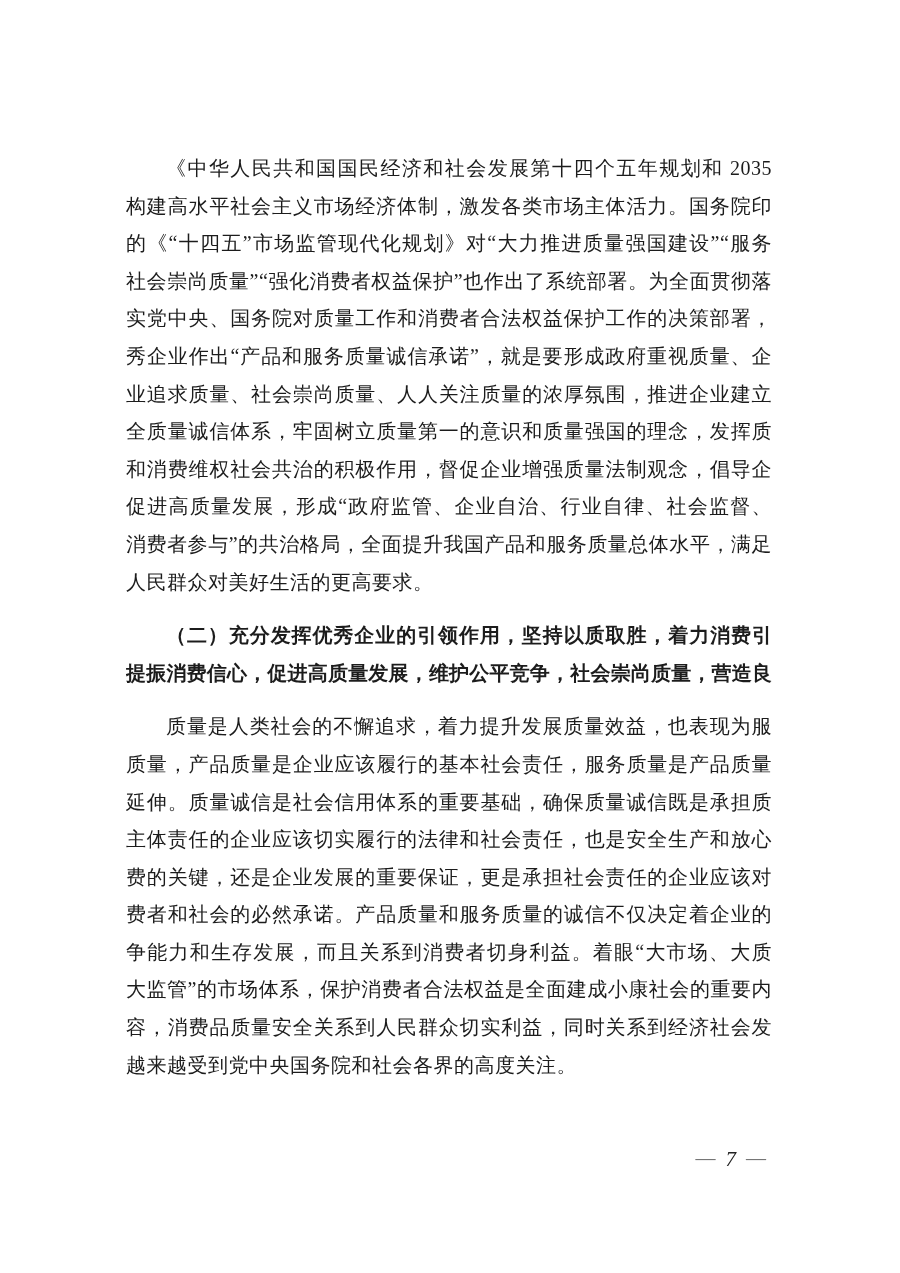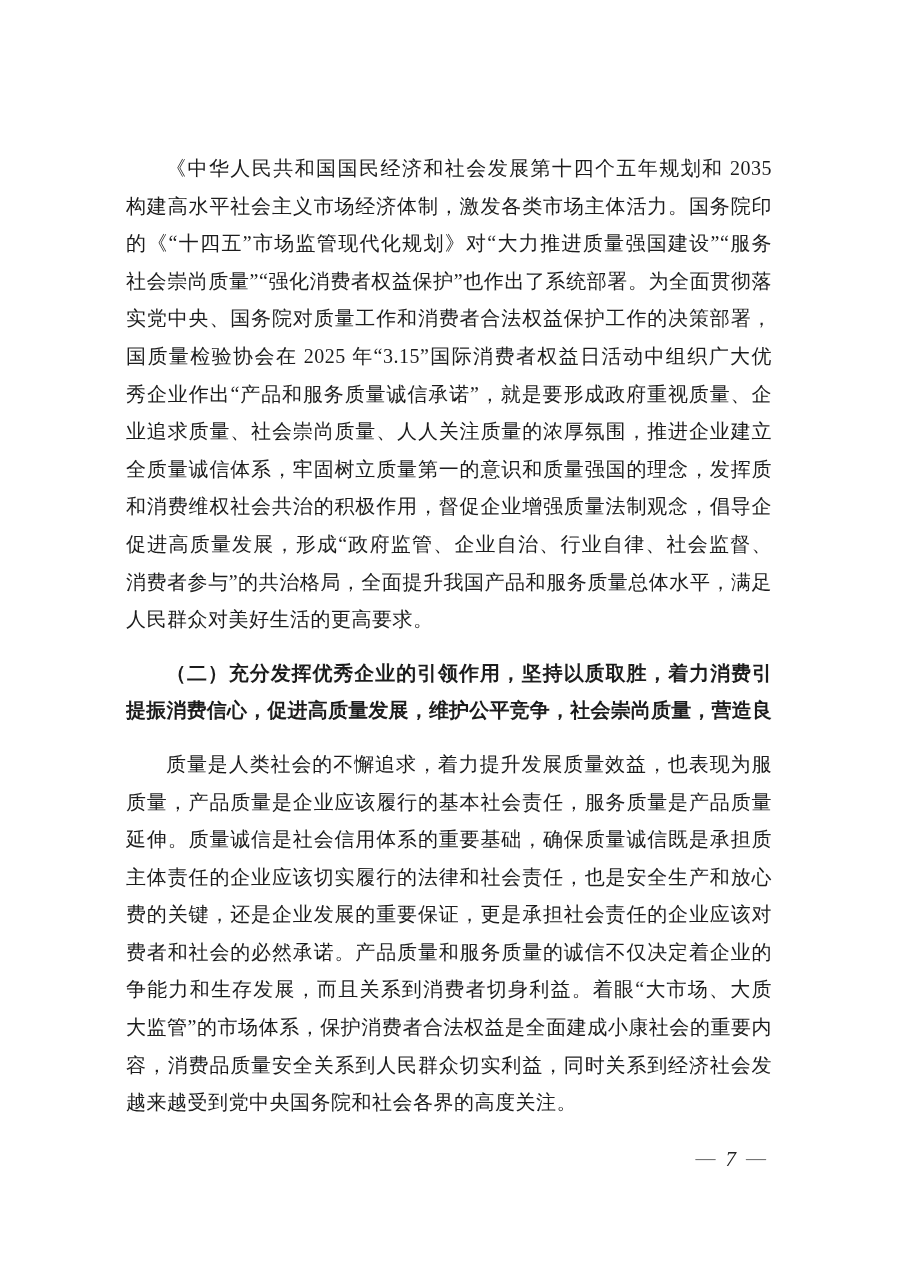--- a/index.html
+++ b/index.html
@@ -79,21 +79,20 @@
 
 <div class="page">
 
   <div class="content" id="content">
       <div class="paragraph">
         <div class="line indent">《中华人民共和国国民经济和社会发展第十四个五年规划和 2035 年</div>
         <div class="line">构建高水平社会主义市场经济体制，激发各类市场主体活力。国务院印发</div>
         <div class="line">的《“十四五”市场监管现代化规划》对“大力推进质量强国建设”“服务</div>
         <div class="line">社会崇尚质量”“强化消费者权益保护”也作出了系统部署。为全面贯彻落</div>
         <div class="line">实党中央、国务院对质量工作和消费者合法权益保护工作的决策部署，中</div>
-        <div class="line">国质量检验协会在 2025 年“3.15”国际消费者权益日活动中组织广大优</div>
         <div class="line">秀企业作出“产品和服务质量诚信承诺”，就是要形成政府重视质量、企</div>
         <div class="line">业追求质量、社会崇尚质量、人人关注质量的浓厚氛围，推进企业建立健</div>
         <div class="line">全质量诚信体系，牢固树立质量第一的意识和质量强国的理念，发挥质量</div>
         <div class="line">和消费维权社会共治的积极作用，督促企业增强质量法制观念，倡导企业</div>
         <div class="line">促进高质量发展，形成“政府监管、企业自治、行业自律、社会监督、</div>
         <div class="line">消费者参与”的共治格局，全面提升我国产品和服务质量总体水平，满足</div>
         <div class="line no-fill">人民群众对美好生活的更高要求。</div>
       </div>
       <div class="paragraph bold">
         <div class="line indent">（二）充分发挥优秀企业的引领作用，坚持以质取胜，着力消费引领，</div>

